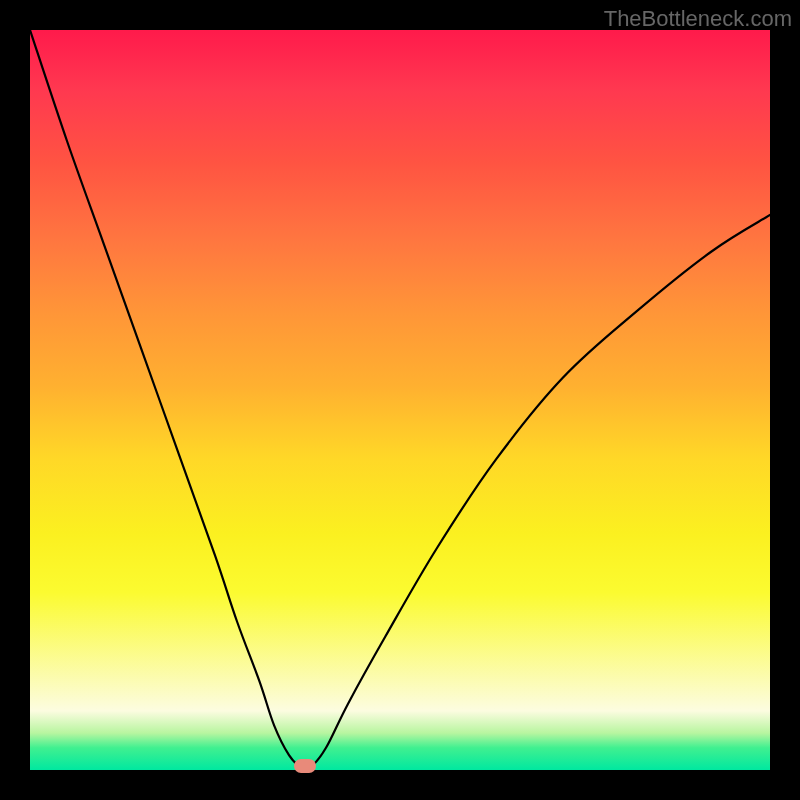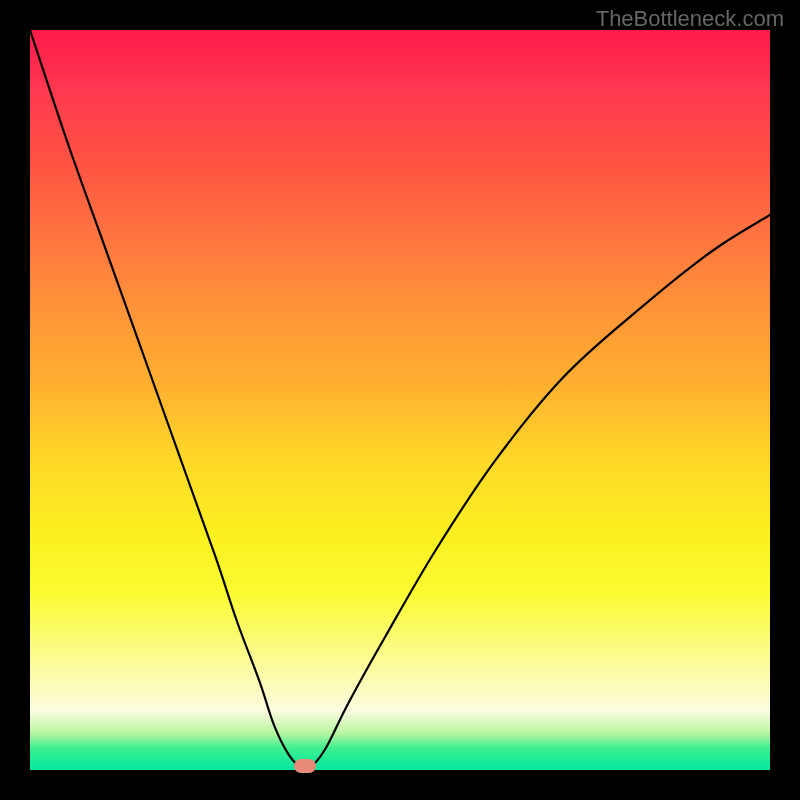--- a/index.html
+++ b/index.html
@@ -7,21 +7,21 @@
     width: 800px;
     height: 800px;
     background: #000;
     position: relative;
     font-family: Arial, sans-serif;
     overflow: hidden;
   }
   .watermark {
     position: absolute;
     top: 6px;
-    right: 16px;
+    right: 8px;
     color: #666;
     font-size: 22px;
     font-weight: 500;
     z-index: 10;
   }
   .plot-area {
     position: absolute;
     left: 30px;
     top: 30px;
     width: 740px;

